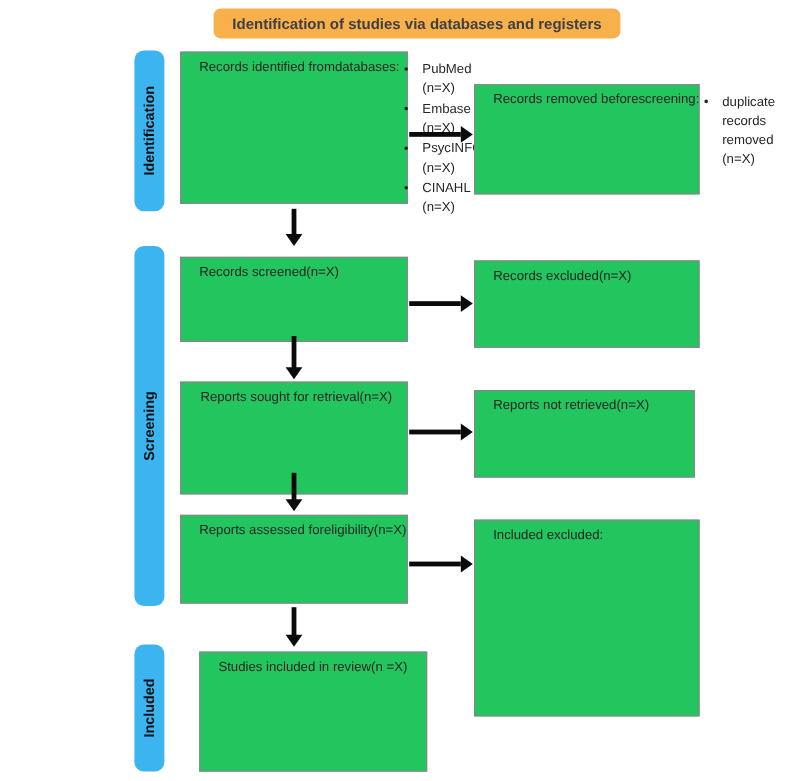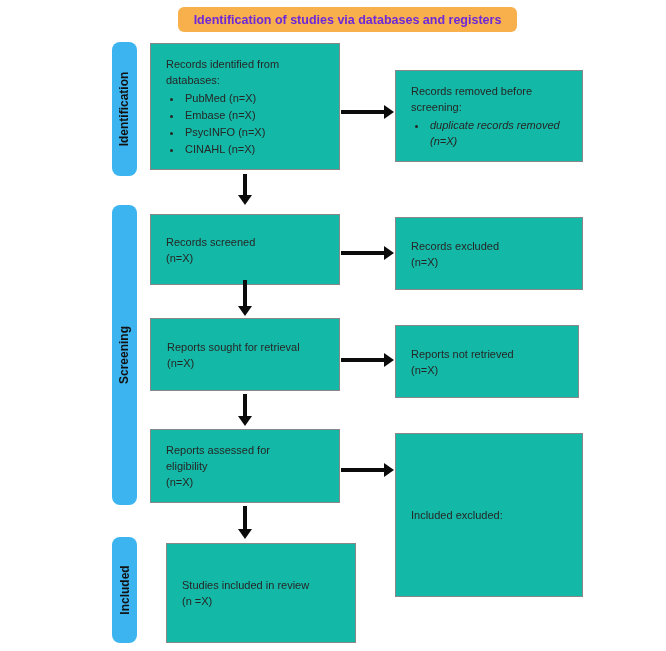--- a/index.html
+++ b/index.html
@@ -22,21 +22,21 @@
     width: 339px; height: 25px;
     background: #F8B04C;
     border-radius: 6px;
     display: flex;
     align-items: center;
     justify-content: center;
   }
   .banner span {
     font-size: 12.5px;
     font-weight: 700;
-    color: #6d28d9;
+    color: #404040;
     white-space: nowrap;
   }
   
   .stage-bar {
     position: absolute;
     left: 112px;
     width: 25px;
     background: #3CB4EF;
     border-radius: 8px;
     display: flex;
@@ -46,26 +46,26 @@
   .stage-bar span {
     transform: rotate(-90deg);
     white-space: nowrap;
     font-size: 12px;
     font-weight: 700;
     color: #111111;
   }
   
   .box {
     position: absolute;
-    background: #14b8a6;
+    background: #22c55e;
     border: 1px solid #888888;
     box-sizing: border-box;
     display: flex;
-    flex-direction: column;
-    justify-content: center;
+    flex-direction: row;
+    justify-content: flex-start;
     padding: 4px 8px 4px 15px;
     color: #262626;
     font-size: 11px;
     line-height: 16px;
   }
   .box .line { white-space: nowrap; }
   .box ul {
     margin: 2px 0 0 0;
     padding-left: 17px;
   }
@@ -131,41 +131,41 @@
       <li>PsycINFO (n=X)</li>
       <li>CINAHL (n=X)</li>
     </ul>
   </div>
 
   <div class="box" style="left:150px; top:214px; width:190px; height:71px;">
     <div class="line">Records screened</div>
     <div class="line">(n=X)</div>
   </div>
 
-  <div class="box" style="left:150px; top:318px; width:190px; height:73px;padding-left:16px;">
+  <div class="box" style="left:150px; top:318px; width:190px; height:94px;padding-left:16px;">
     <div class="line">Reports sought for retrieval</div>
     <div class="line">(n=X)</div>
   </div>
 
   <div class="box" style="left:150px; top:429px; width:190px; height:74px;">
     <div class="line">Reports assessed for</div>
     <div class="line">eligibility</div>
     <div class="line">(n=X)</div>
   </div>
 
   <div class="box" style="left:166px; top:543px; width:190px; height:100px;">
     <div class="line">Studies included in review</div>
     <div class="line">(n =X)</div>
   </div>
 
   <div class="box" style="left:395px; top:70px; width:188px; height:92px;">
     <div class="line">Records removed before</div>
     <div class="line">screening:</div>
     <ul>
-      <li style="white-space:normal;font-style:italic;">duplicate records removed (n=X)</li>
+      <li style="white-space:normal;">duplicate records removed (n=X)</li>
     </ul>
   </div>
 
   <div class="box" style="left:395px; top:217px; width:188px; height:73px;">
     <div class="line">Records excluded</div>
     <div class="line">(n=X)</div>
   </div>
 
   <div class="box" style="left:395px; top:325px; width:184px; height:73px;">
     <div class="line">Reports not retrieved</div>

